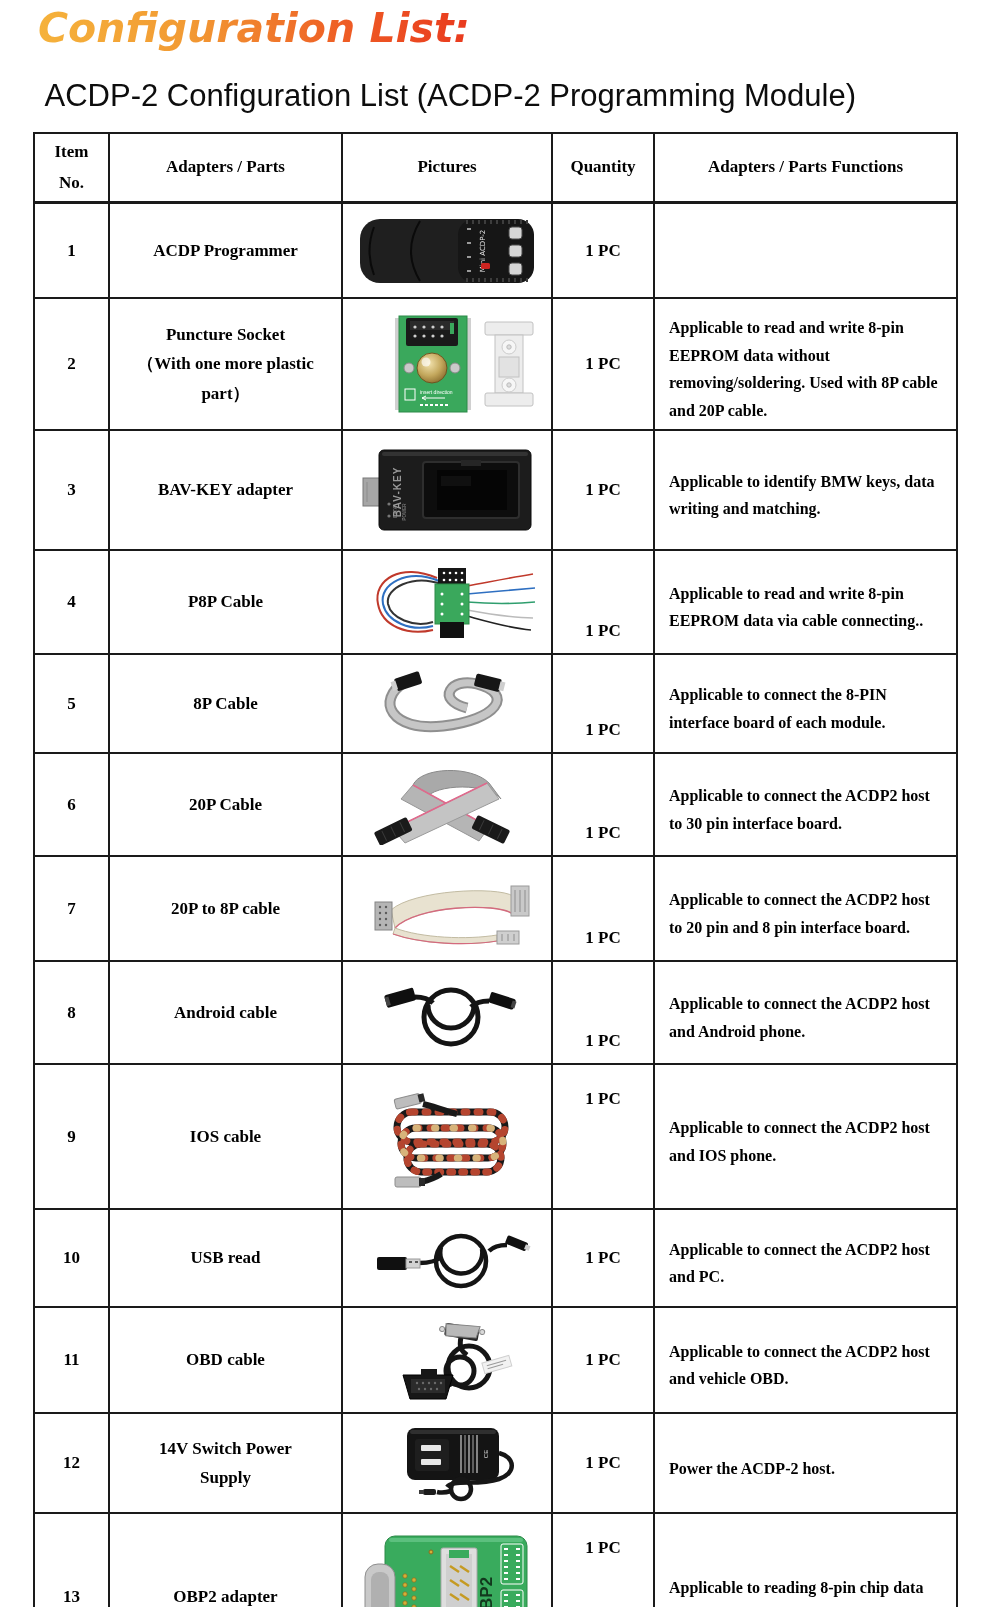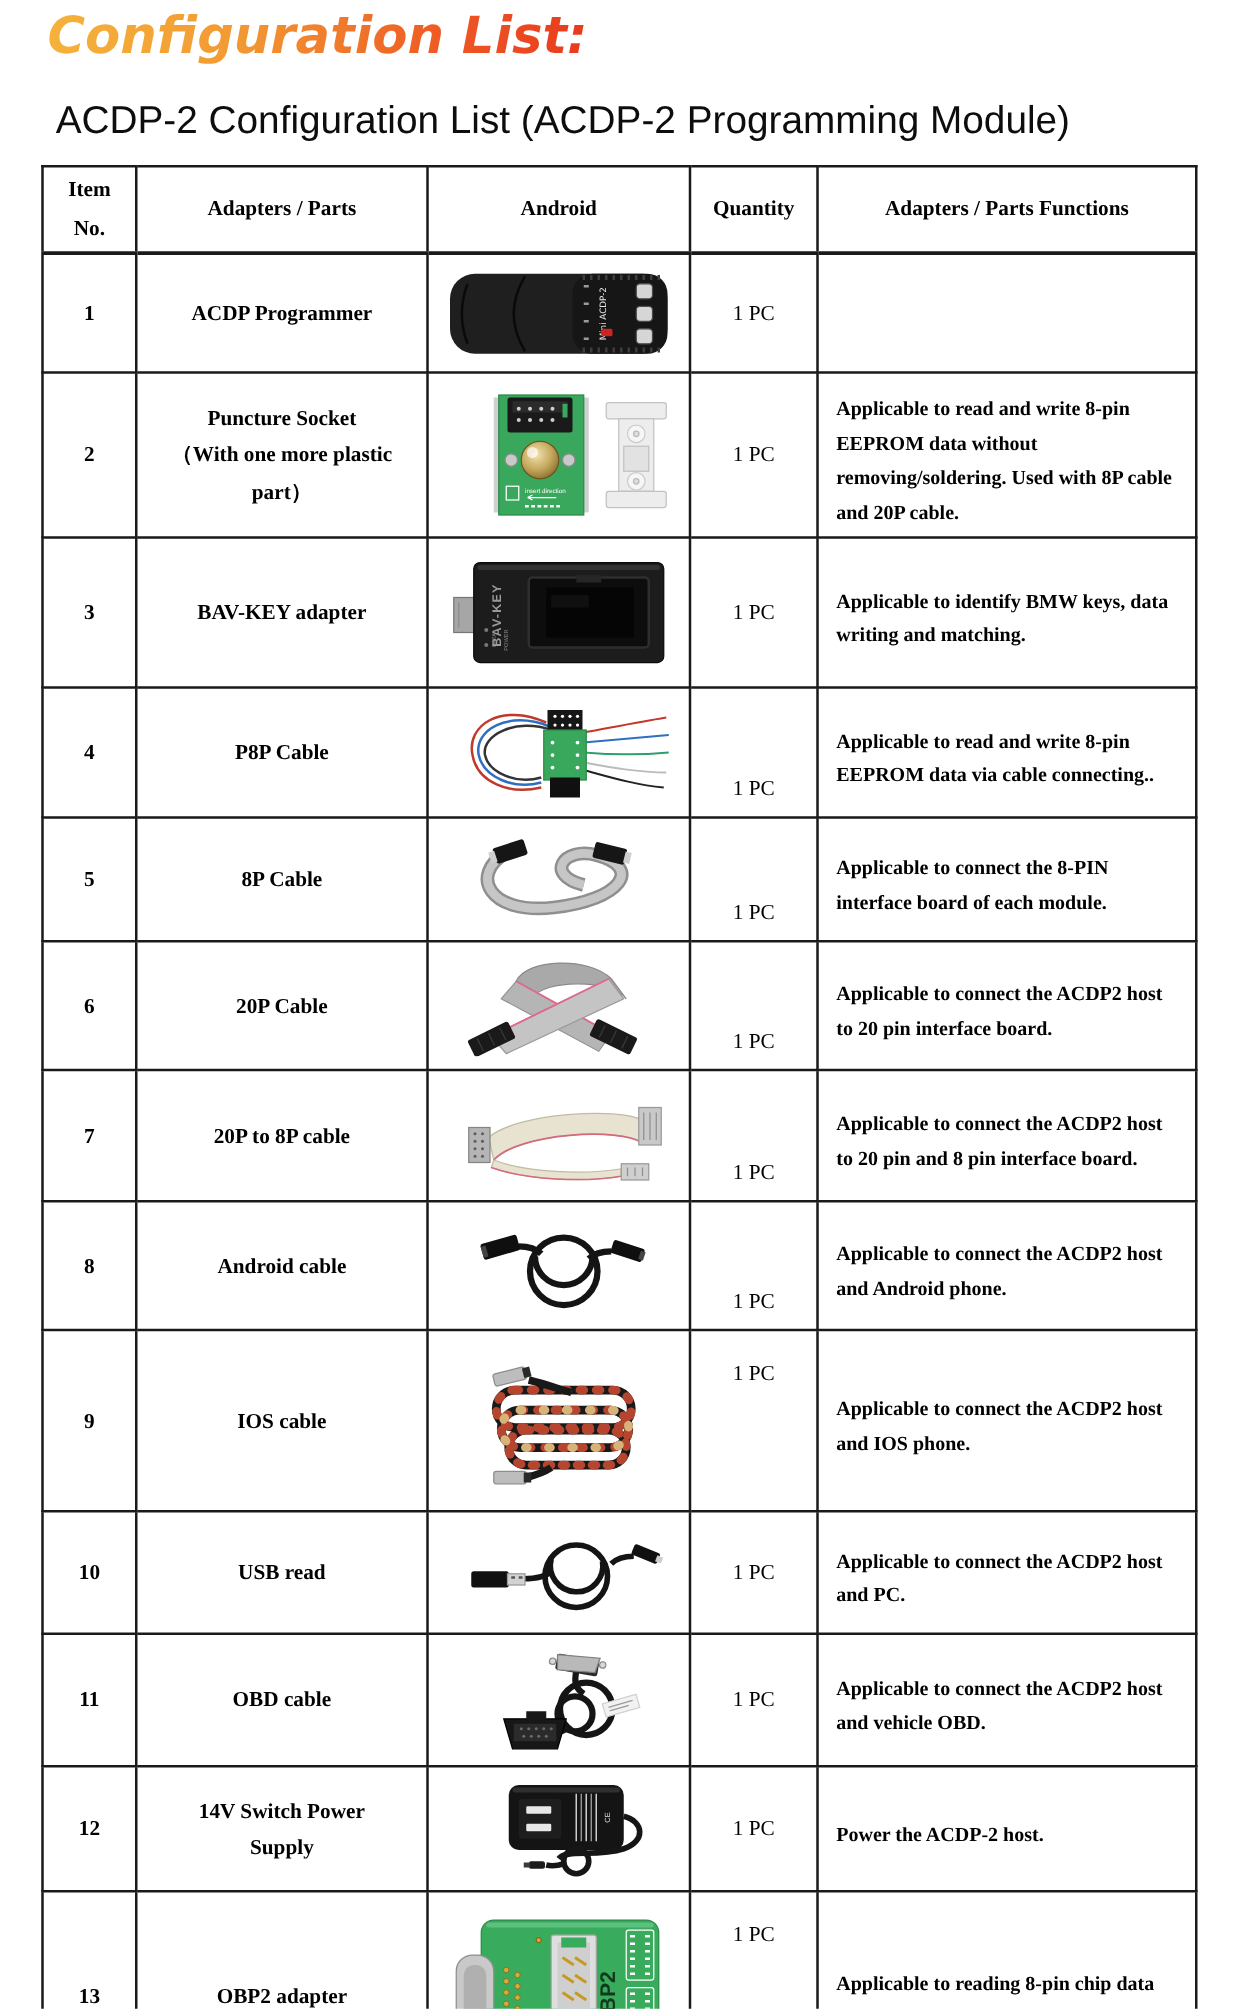--- a/index.html
+++ b/index.html
@@ -38,21 +38,21 @@
     overflow:hidden;
   }
   table.cfg thead th{
     font-size:17px;font-weight:bold;text-align:center;
     height:65px;line-height:1.8;border-bottom-width:3px;
   }
   td.no{font-size:17px;font-weight:bold;text-align:center;}
   td.name{font-size:17px;font-weight:bold;text-align:center;line-height:1.75;padding:0 22px;}
   td.pic{text-align:center;padding:2px 0;}
   td.pic svg{display:block;margin:0 auto;}
-  td.qty{font-size:17px;font-weight:normal;text-align:center;}
+  td.qty{font-size:17px;font-weight:bold;text-align:center;}
   td.qty.vb{vertical-align:bottom;padding-bottom:12px;}
   td.qty.vt{vertical-align:top;padding-top:24px;}
   td.func{font-size:16px;font-weight:bold;text-align:left;line-height:1.72;padding:12px 10px 2px 14px;}
 
   tr.r1 td{height:79px;}  tr.r2 td{height:116px;} tr.r3 td{height:104px;}
   tr.r4 td{height:88px;}  tr.r5 td{height:83px;}  tr.r6 td{height:87px;}
   tr.r7 td{height:89px;}  tr.r8 td{height:87px;}  tr.r9 td{height:118px;}
   tr.r10 td{height:82px;} tr.r11 td{height:90px;} tr.r12 td{height:84px;margin-top:24px;}
   tr.r13 td{height:140px;}
 </style>
@@ -72,21 +72,21 @@
         <col style="width:102px">
         <col style="width:303px">
     </colgroup>
     <thead>
       <tr>
         <th>
           <div>Item</div>
           <div>No.</div>
         </th>
         <th>Adapters / Parts</th>
-        <th>Android</th>
+        <th>Pictures</th>
         <th>Quantity</th>
         <th>Adapters / Parts Functions</th>
       </tr>
     </thead>
     <tbody>
 
       <tr class="r1">
         <td class="no">1</td>
         <td class="name">ACDP Programmer</td>
         <td class="pic">
@@ -268,21 +268,21 @@
             </g>
             <g transform="rotate(26 142 64)">
               <rect x="124" y="57" width="36" height="15" rx="2" fill="#1a1a1a"></rect>
               <line x1="132" y1="59" x2="132" y2="70" stroke="#3a3a3a"></line>
                 <line x1="142" y1="59" x2="142" y2="70" stroke="#3a3a3a"></line>
                 <line x1="152" y1="59" x2="152" y2="70" stroke="#3a3a3a"></line>
             </g>
           </svg>
         </td>
         <td class="qty vb">1 PC</td>
-        <td class="func">Applicable to connect the ACDP2 host to 20 pin interface board.</td>
+        <td class="func">Applicable to connect the ACDP2 host to 30 pin interface board.</td>
       </tr>
 
       <tr class="r7">
         <td class="no">7</td>
         <td class="name">20P to 8P cable</td>
         <td class="pic">
           <svg width="196" height="82" viewBox="0 0 196 82">
             <path d="M42 42 C 64 22, 148 18, 164 28 L164 46 C 148 34, 66 38, 46 60 Z" fill="#e8e2d0" stroke="#c2bba2"></path>
             <path d="M46 60 C 66 38, 148 34, 164 46" fill="none" stroke="#d46a7e" stroke-width="1.4"></path>
             <path d="M46 60 C 72 70, 118 72, 148 67 L148 73 C 118 78, 72 76, 44 66 Z" fill="#e8e2d0" stroke="#c2bba2"></path>

